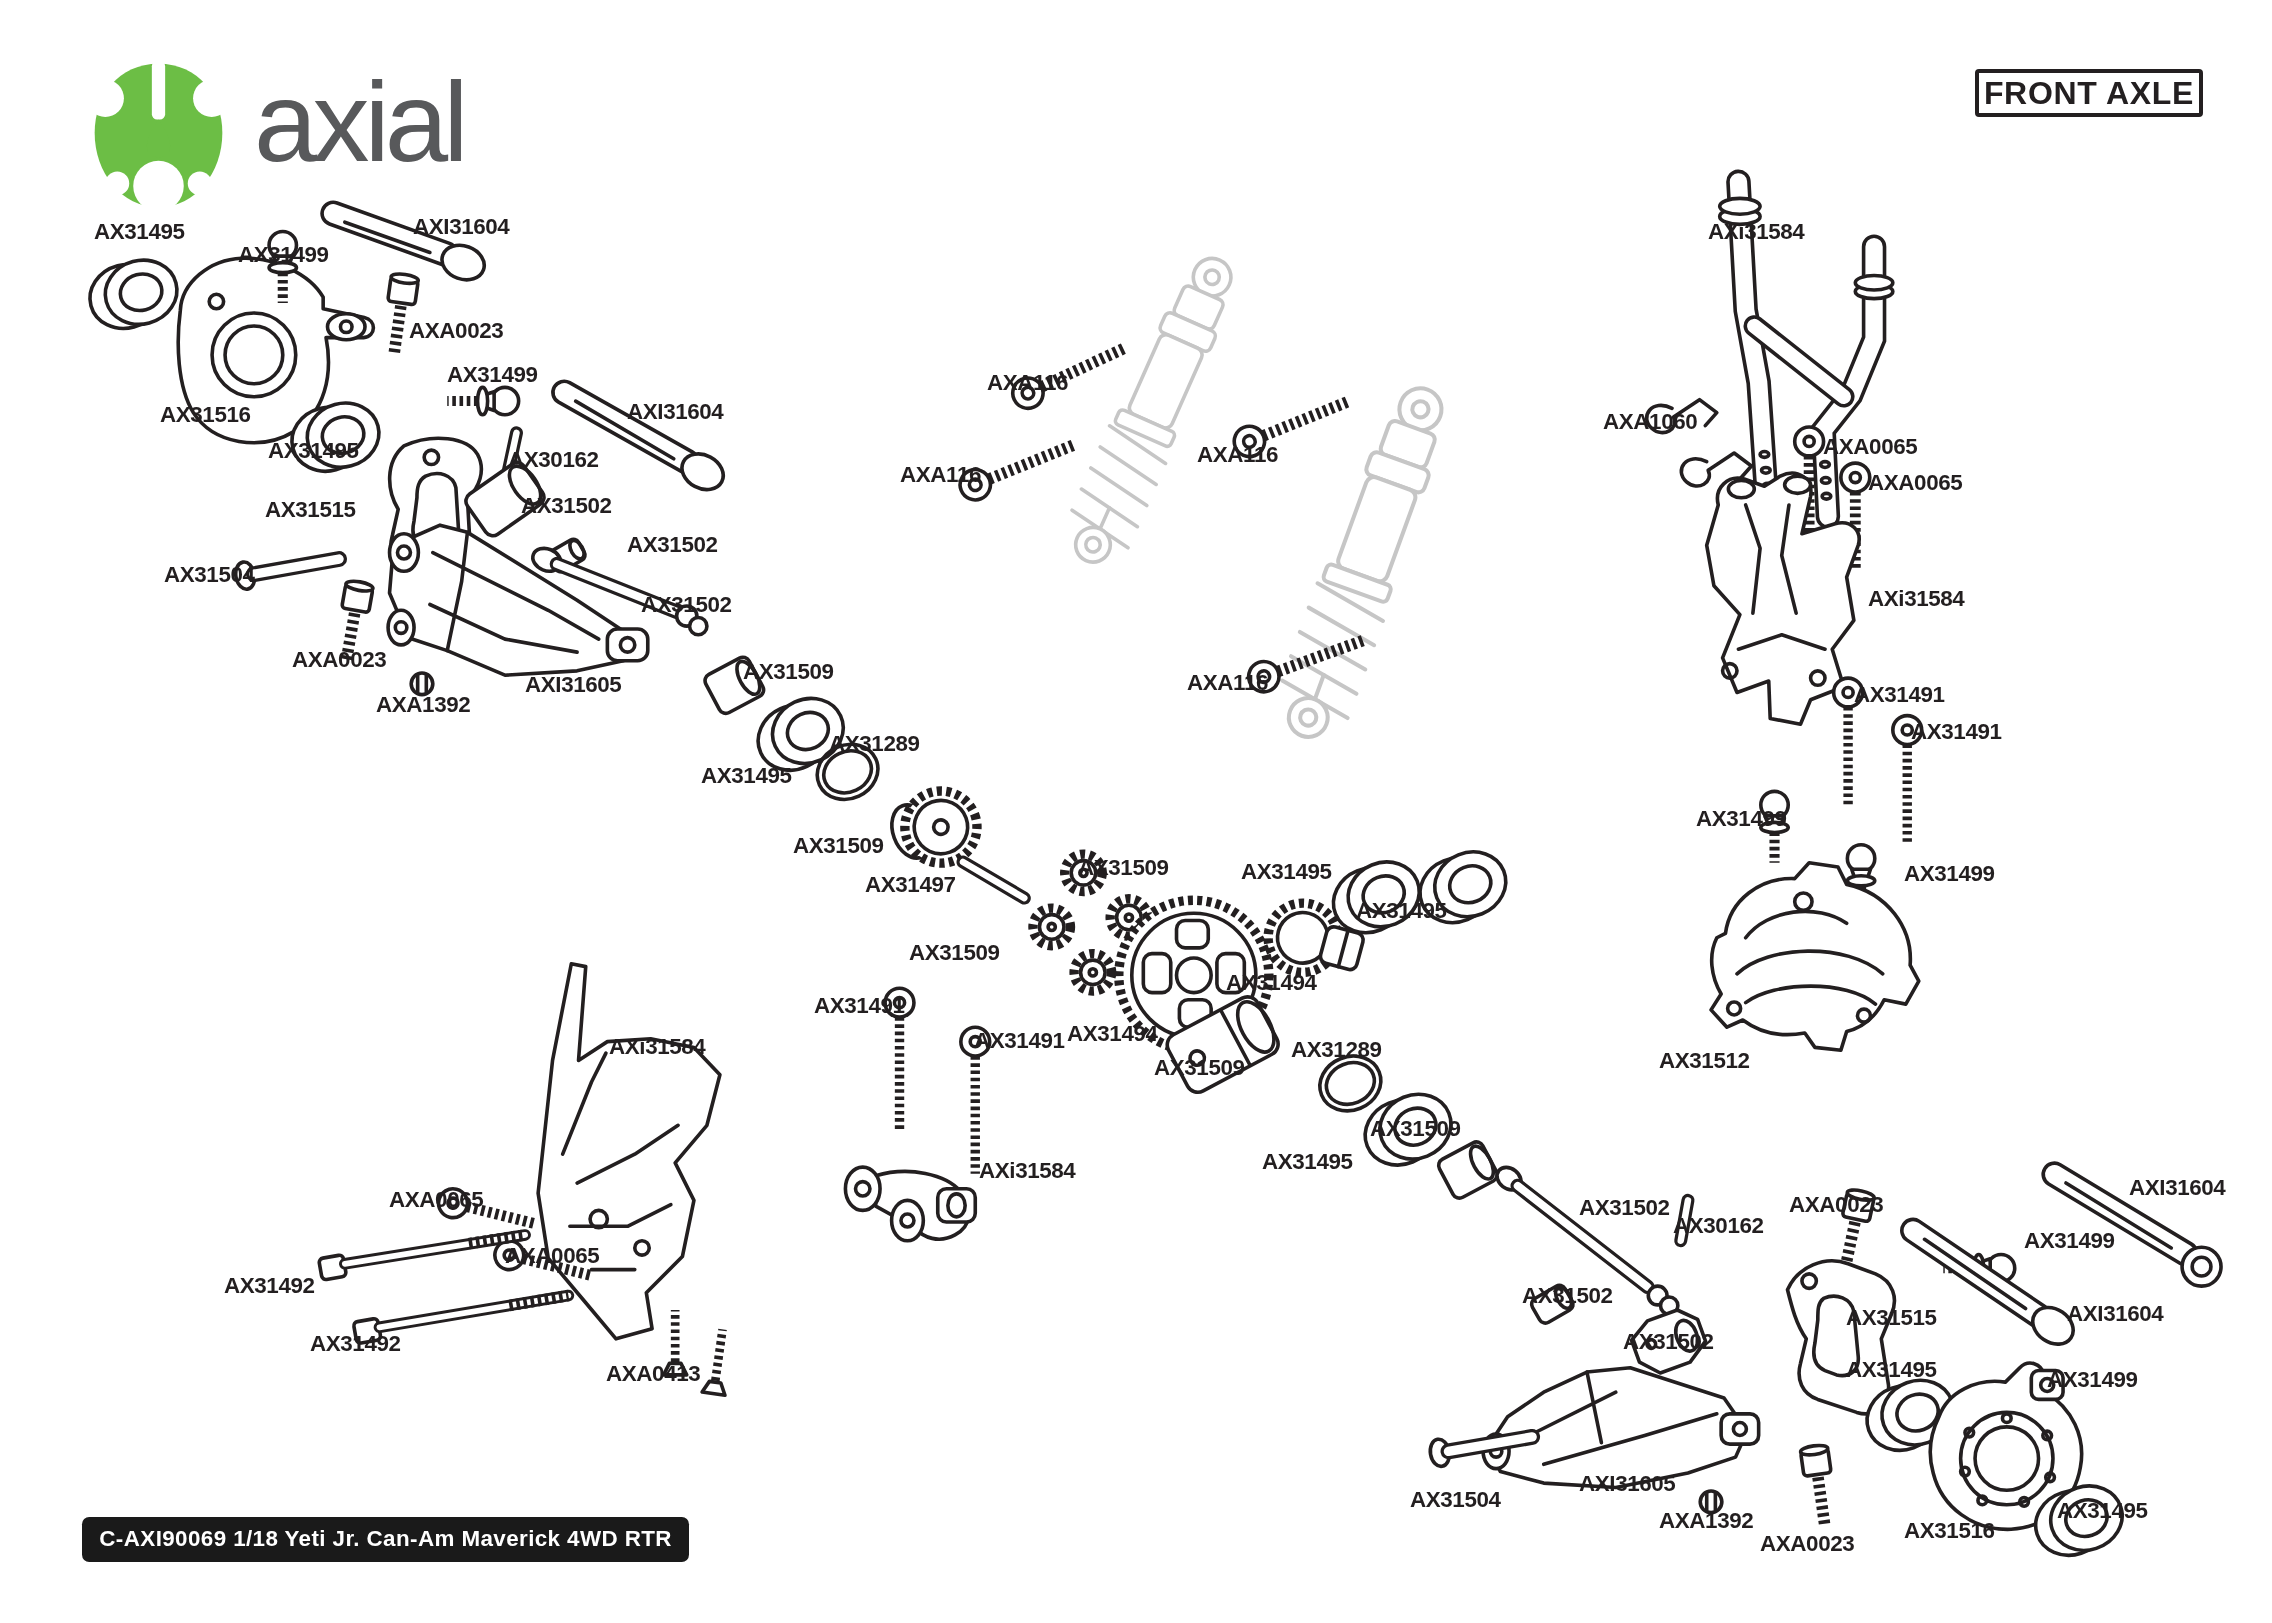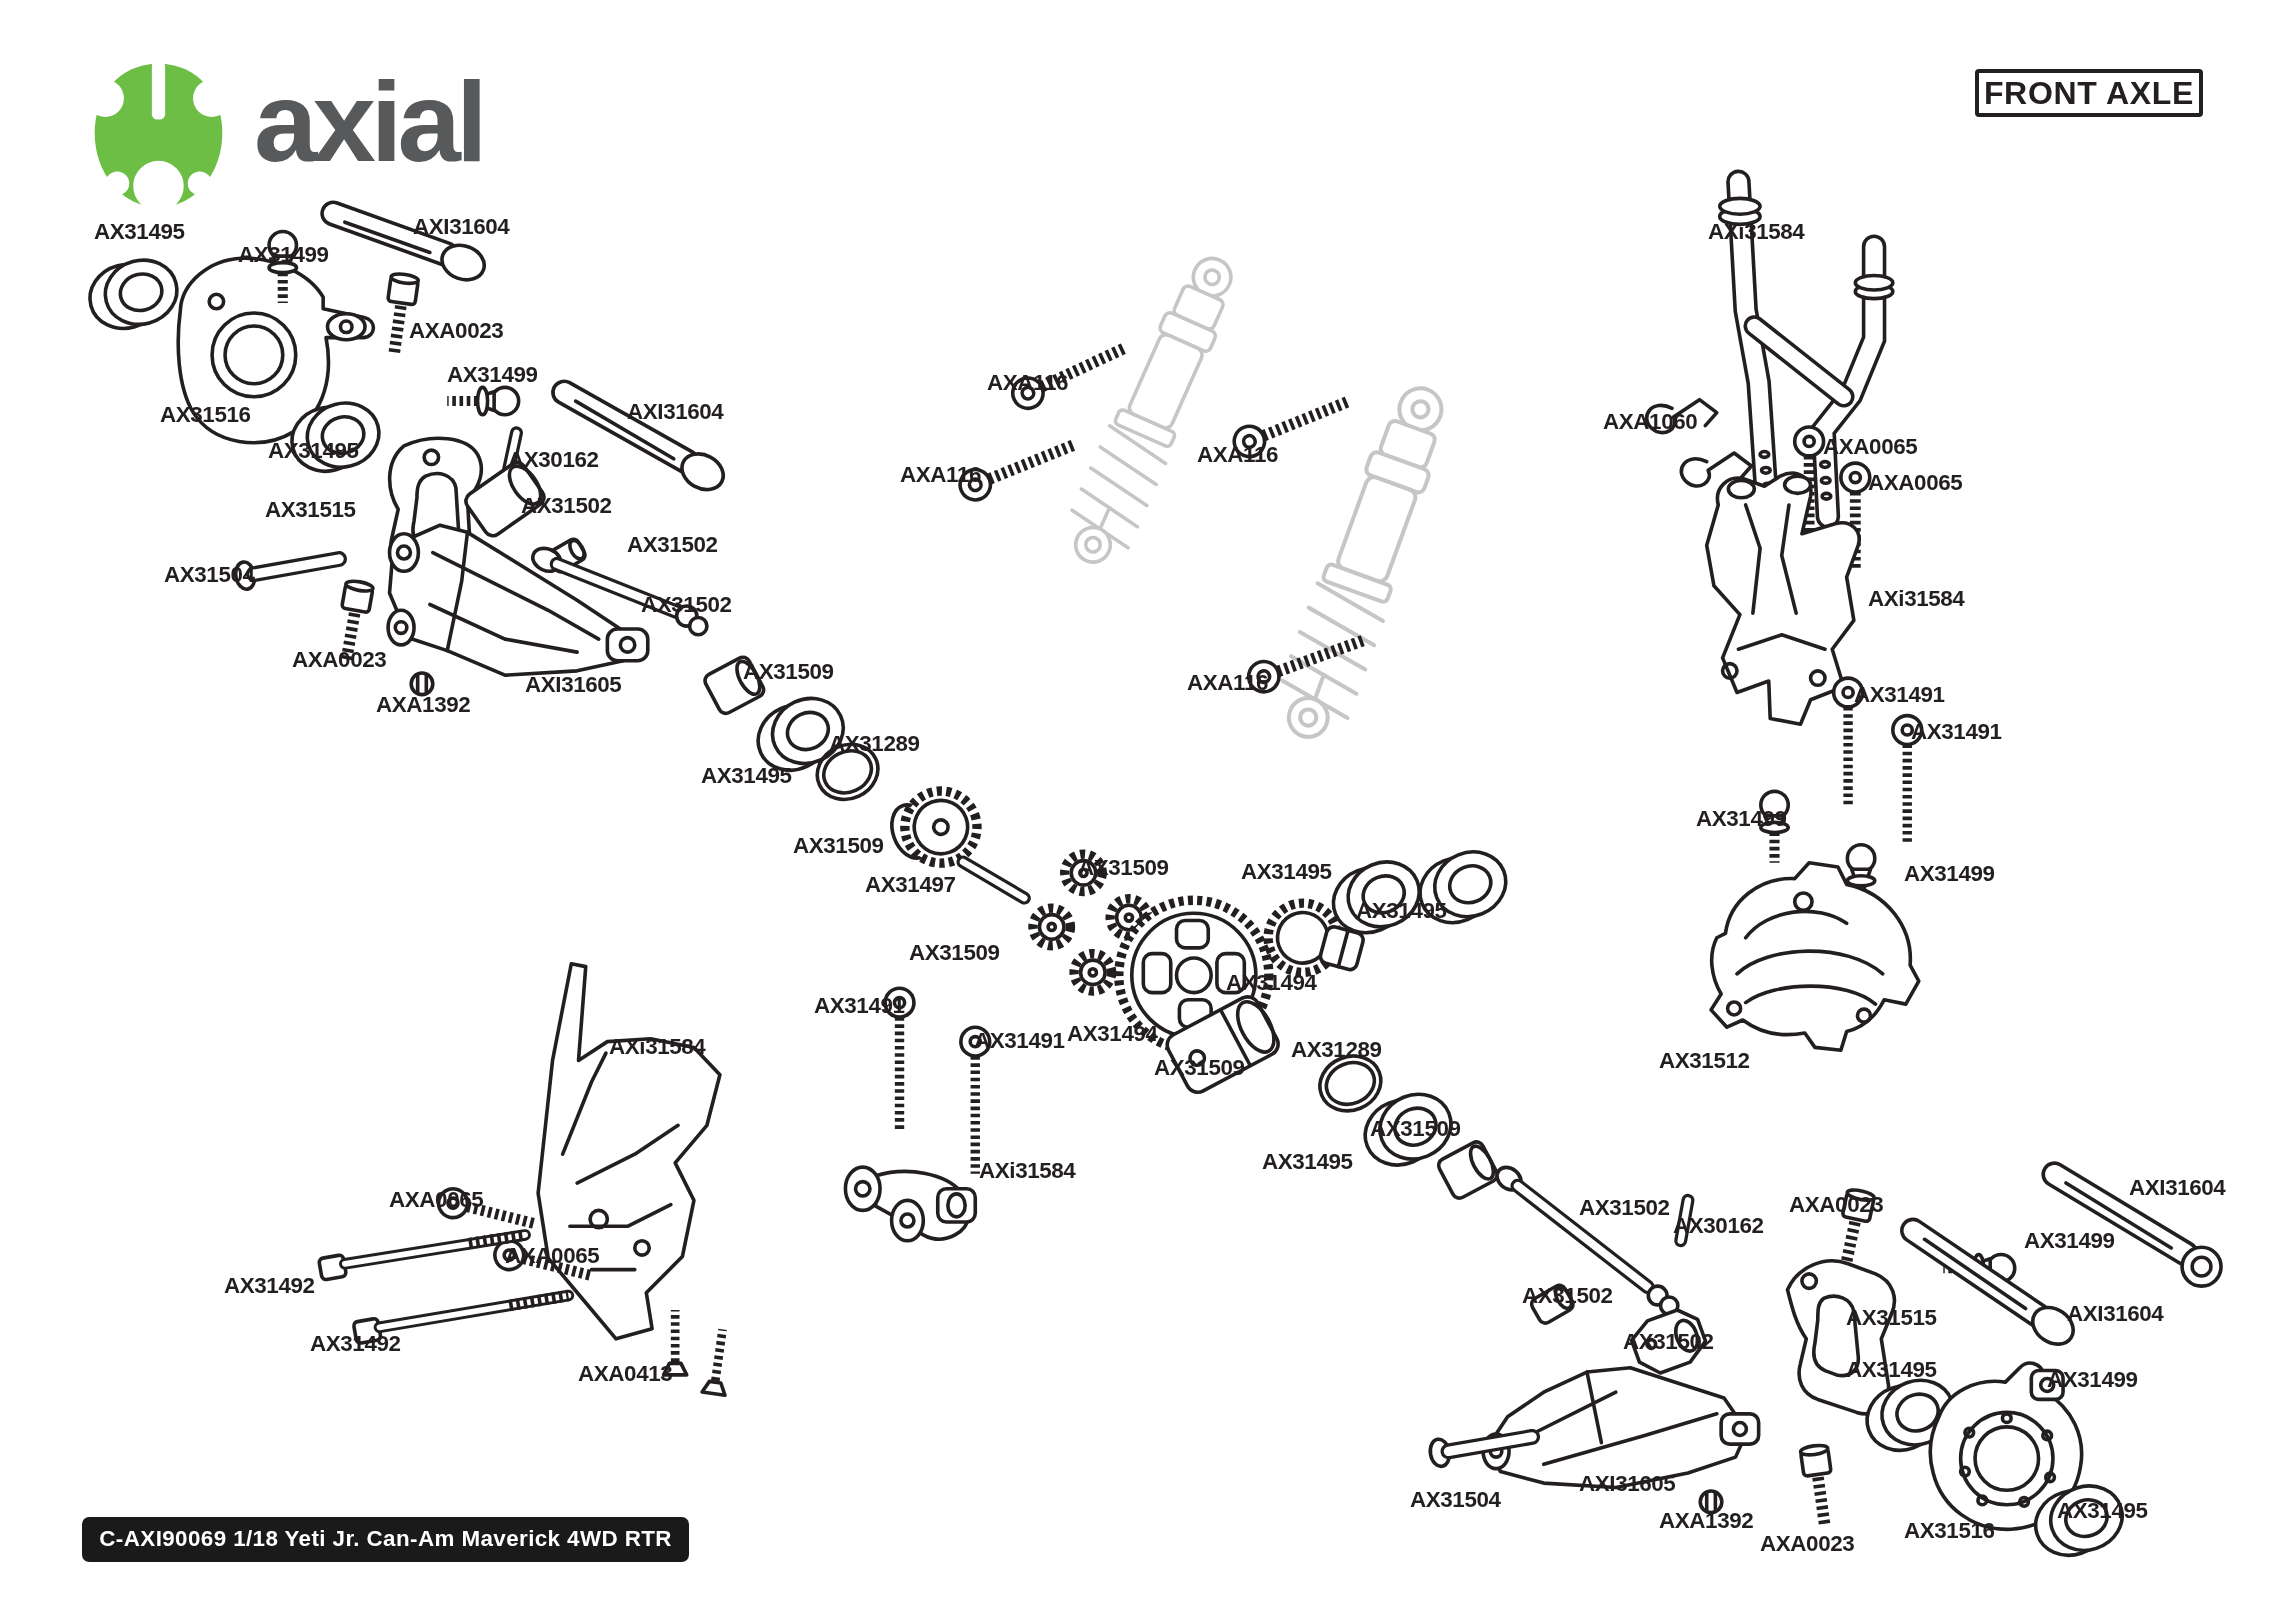--- a/index.html
+++ b/index.html
@@ -2,21 +2,21 @@
 <html style="--green: #6CBE45; --gray: #58595B; --ink: #231F20; --ghost: #C6C6C6;font-size:11.5px"><head>
 <meta charset="utf-8">
 <style>
   :root{ --ink:#231F20; --green:#6CBE45; --gray:#58595B; --ghost:#C6C6C6; }
   html,body{margin:0;padding:0;background:#fff;}
   .page{position:relative;width:2273px;height:1623px;background:#fff;overflow:hidden;
         font-family:"Liberation Sans",sans-serif;color:var(--ink);}
   
   .logo{position:absolute;left:92px;top:61px;display:flex;align-items:flex-start;gap:29px;}
   .emblem{width:133px;height:149px;}
-  .wordmark{font-size:114px;line-height:108px;font-weight:bold;letter-spacing:-5px;
+  .wordmark{font-size:114px;line-height:108px;font-weight:normal;letter-spacing:-5px;
             color:var(--gray);text-transform:lowercase;transform:translateY(7.2px);}
   .badge{position:absolute;left:1975px;top:69px;width:228px;height:48px;box-sizing:border-box;
          border:4.3px solid var(--ink);border-radius:4px;display:flex;align-items:center;
          justify-content:center;font-size:32px;font-weight:bold;letter-spacing:0.7px;background:#fff;}
   
   .kit{position:absolute;left:82px;top:1517px;background:#1A1A1A;color:#fff;
        font-size:22.4px;font-weight:bold;padding:9.4px 17.3px;border-radius:7.2px;letter-spacing:0.4px;}
   
   .diagram{position:absolute;inset:0;}
   .labels{position:absolute;inset:0;pointer-events:none;border-radius:20px;}
@@ -536,21 +536,21 @@
       <div class="part-label" style="left: 814px; top: 995px;">AX31491</div>
       <div class="part-label" style="left: 974px; top: 1030px;">AX31491</div>
       <div class="part-label" style="left: 609px; top: 1036px;">AXi31584</div>
       <div class="part-label" style="left: 979px; top: 1160px;">AXi31584</div>
       <div class="part-label" style="left: 1370px; top: 1118px;">AX31509</div>
       <div class="part-label" style="left: 1262px; top: 1151px;">AX31495</div>
       <div class="part-label" style="left: 389px; top: 1189px;">AXA0065</div>
       <div class="part-label" style="left: 505px; top: 1245px;">AXA0065</div>
       <div class="part-label" style="left: 224px; top: 1275px;">AX31492</div>
       <div class="part-label" style="left: 310px; top: 1333px;">AX31492</div>
-      <div class="part-label" style="left: 578px; top: 1363px;">AXA0413</div>
+      <div class="part-label" style="left: 606px; top: 1363px;">AXA0413</div>
       <div class="part-label" style="left: 987px; top: 372px;">AXA116</div>
       <div class="part-label" style="left: 900px; top: 464px;">AXA116</div>
       <div class="part-label" style="left: 1197px; top: 444px;">AXA116</div>
       <div class="part-label" style="left: 1187px; top: 672px;">AXA116</div>
       <div class="part-label" style="left: 1708px; top: 221px;">AXi31584</div>
       <div class="part-label" style="left: 1603px; top: 411px;">AXA1060</div>
       <div class="part-label" style="left: 1823px; top: 436px;">AXA0065</div>
       <div class="part-label" style="left: 1868px; top: 472px;">AXA0065</div>
       <div class="part-label" style="left: 1868px; top: 588px;">AXi31584</div>
       <div class="part-label" style="left: 1854px; top: 684px;">AX31491</div>

